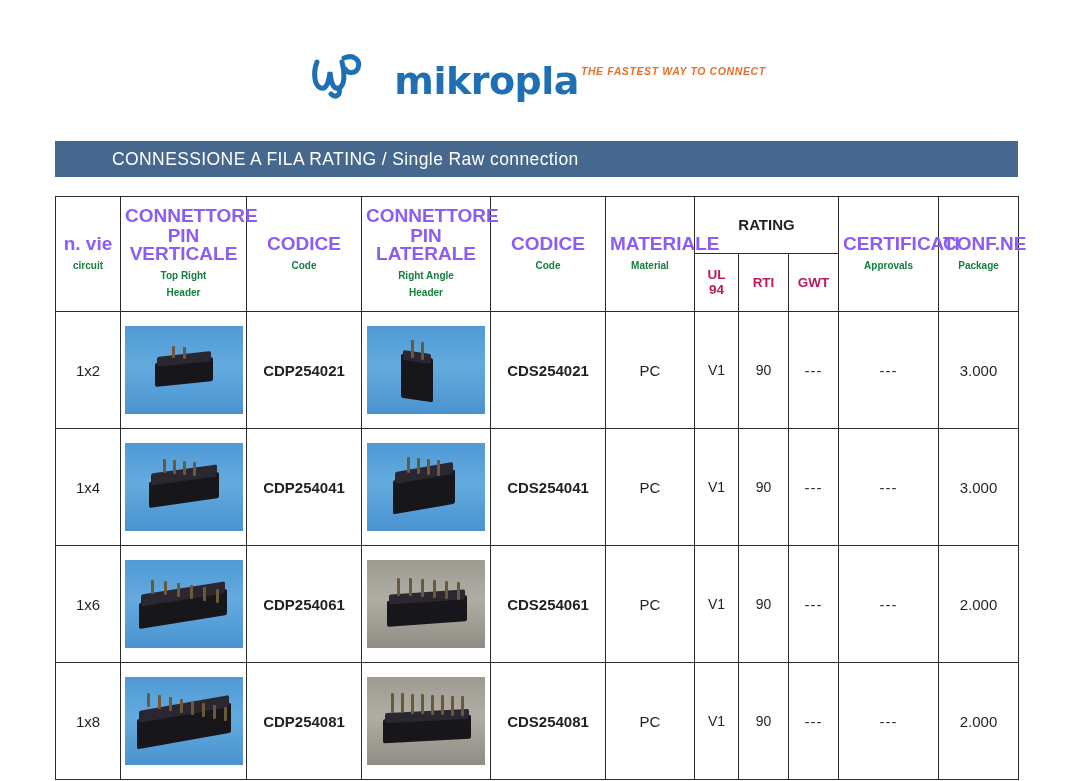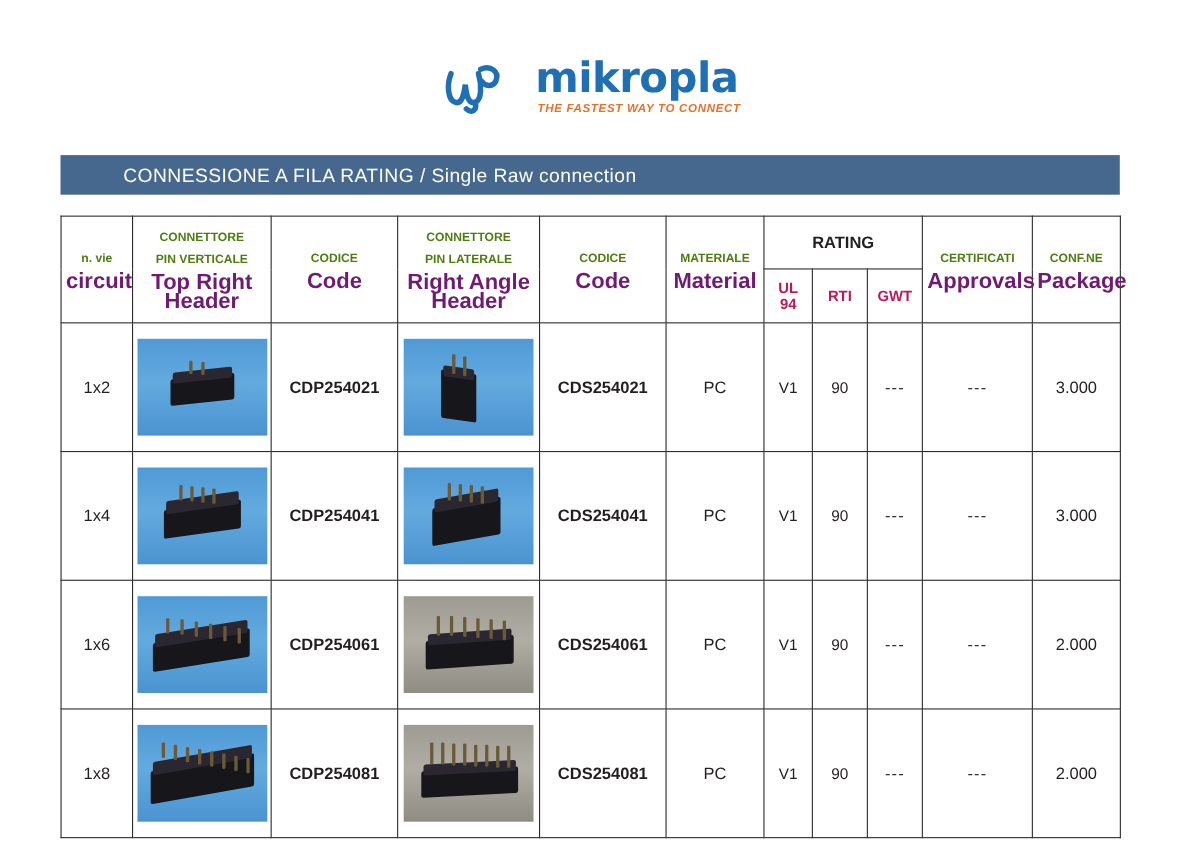--- a/index.html
+++ b/index.html
@@ -28,21 +28,21 @@
     align-items: flex-end;
     gap: 8px;
   }
   .logo-mark {
     position: relative;
     width: 54px;
     height: 48px;
   }
   .logo-text-block {
     display: flex;
-    flex-direction: column;
+    flex-direction: row;
     align-items: flex-start;
     margin-left: 21px;
   }
   .logo-word {
     font-family: "DejaVu Sans", sans-serif;
     font-size: 38px;
     font-weight: bold;
     color: #1f6fb5;
     letter-spacing: -0.5px;
     line-height: 38px;
@@ -94,29 +94,29 @@
     border: 1px solid #2b2b2b;
     text-align: center;
     vertical-align: middle;
   }
 
   
   .hdr {
     padding: 0;
   }
   .hdr-it {
-    font-size: 11px;
+    font-size: 19px;
     line-height: 18px;
-    color: #4d7c0f;
+    color: #8b5cf6;
     padding: 10px 4px 2px 4px;
   }
   .hdr-en {
-    font-size: 20px;
+    font-size: 10px;
     line-height: 17px;
-    color: #701a75;
+    color: #15803d;
     padding: 2px 4px 10px 4px;
   }
   .rating-top {
     font-size: 15px;
     color: #231f20;
     height: 47px;
     padding: 0;
   }
   .rating-sub {
     font-size: 13.5px;

